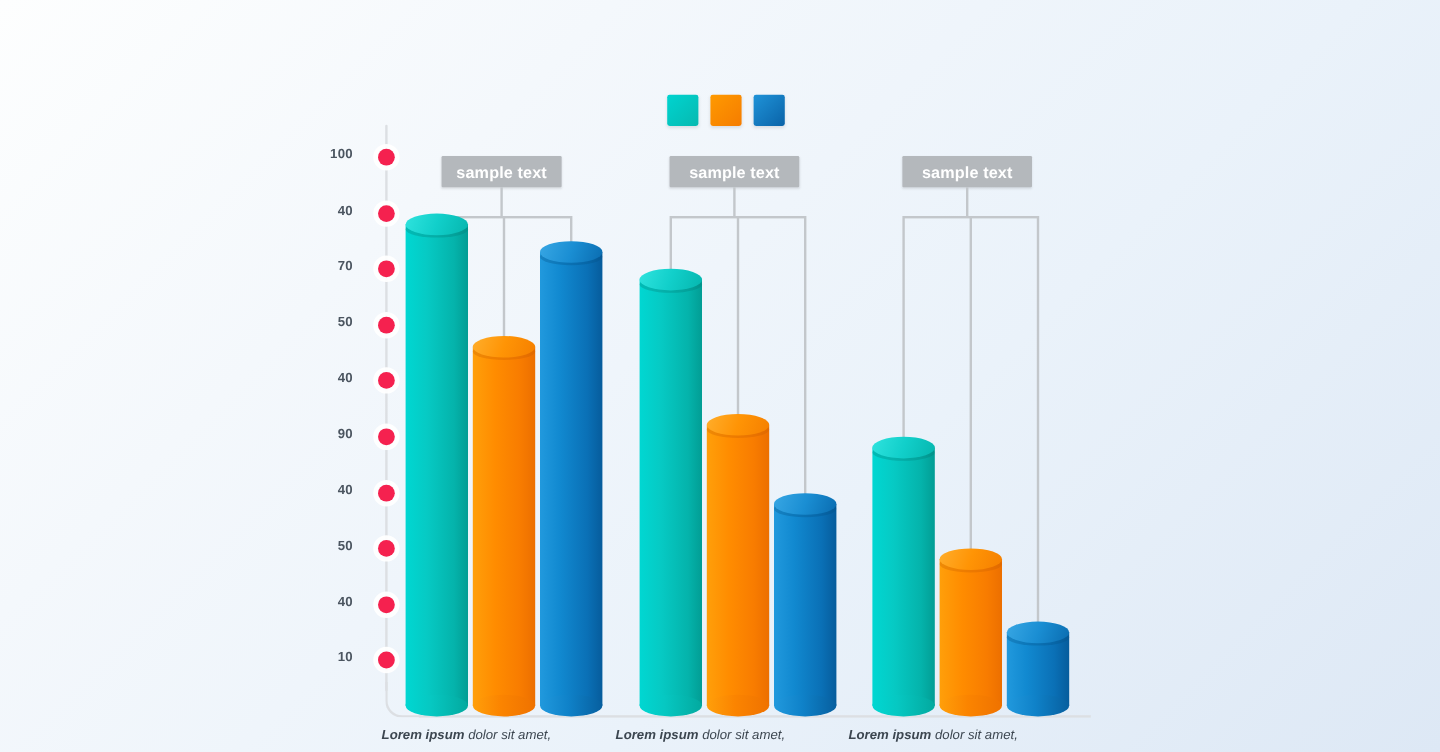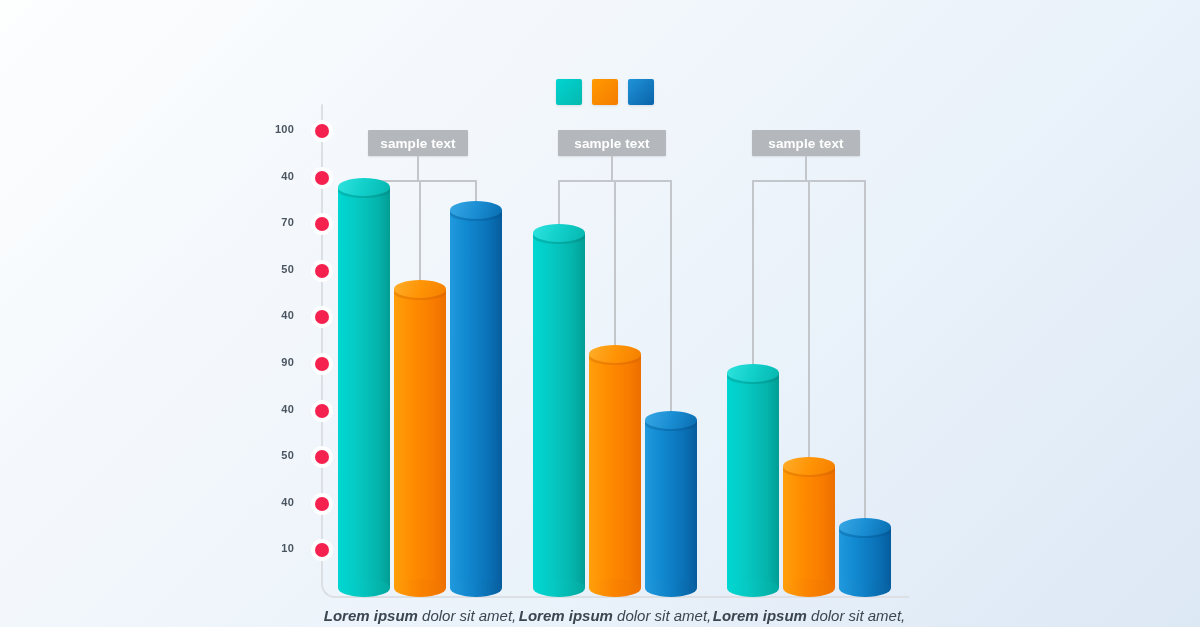--- a/index.html
+++ b/index.html
@@ -84,22 +84,22 @@
   .cyl.orange .top  { background:linear-gradient(110deg,#ffae2b 0%,#ff9405 50%,#f57f00 100%); }
   .cyl.orange .rim  { background:#c75c00; }
 
   .cyl.blue .body { background:linear-gradient(90deg,#2199dd 0%,#1189d0 32%,#0a70b6 76%,#065c9c 100%); }
   .cyl.blue .bot  { background:linear-gradient(90deg,#2199dd 0%,#0f82c9 45%,#075f9f 100%); }
   .cyl.blue .top  { background:linear-gradient(110deg,#38a7e4 0%,#1a8ed3 50%,#0a6cb0 100%); }
   .cyl.blue .rim  { background:#044f86; }
 
   
   .gcap {
-    position:absolute; font-size:15px; font-style:italic; color:#3c4650;
-    white-space:nowrap; text-align:center;
+    position:absolute; font-size:11px; font-style:italic; color:#3c4650;
+    white-space:nowrap; text-align:left;
   }
   .gcap b { font-weight:700; font-style:italic; }
 </style>
 </head>
 <body>
 
 <div id="stage">
 
   <div class="axis-line"></div>
   <div class="axis-corner"></div>

